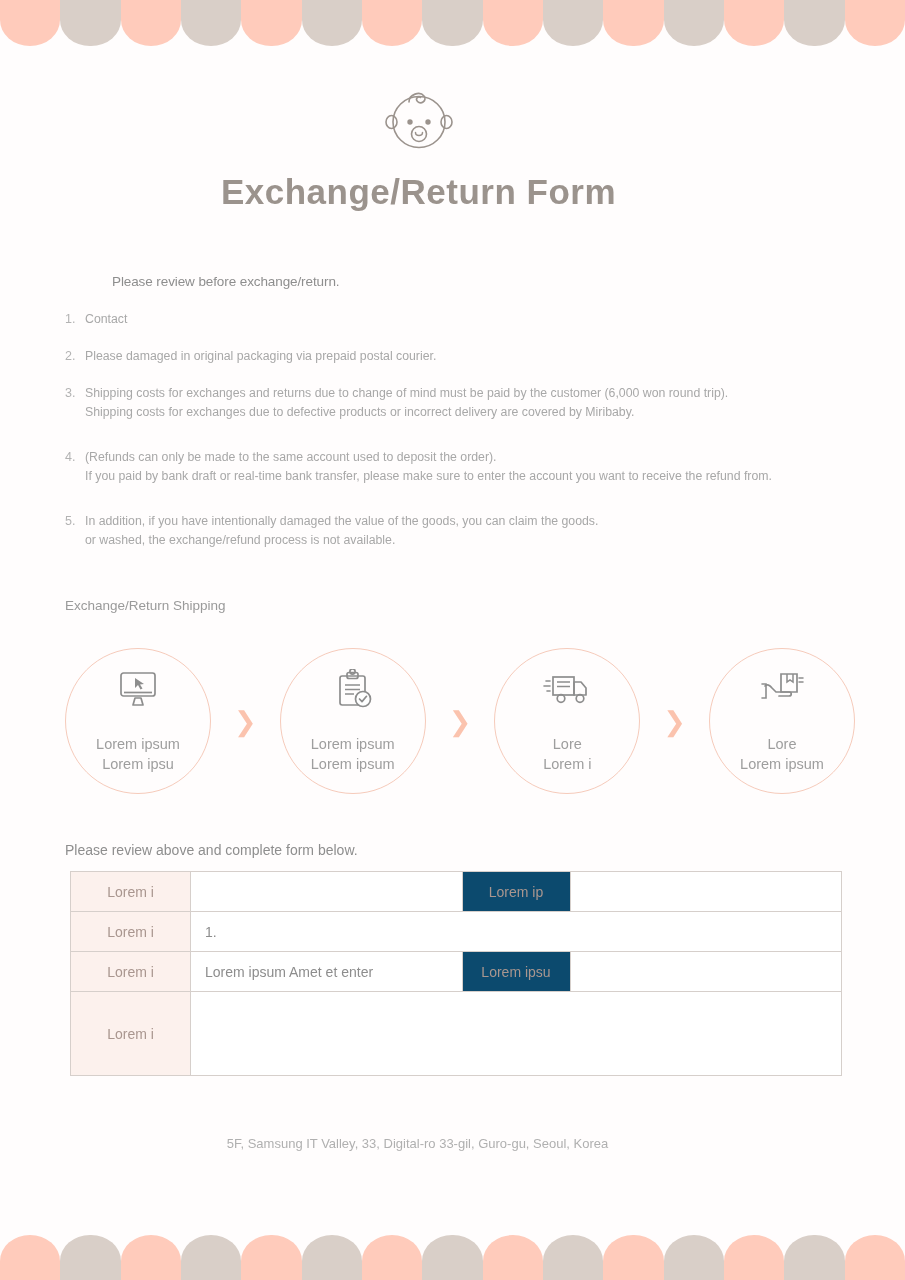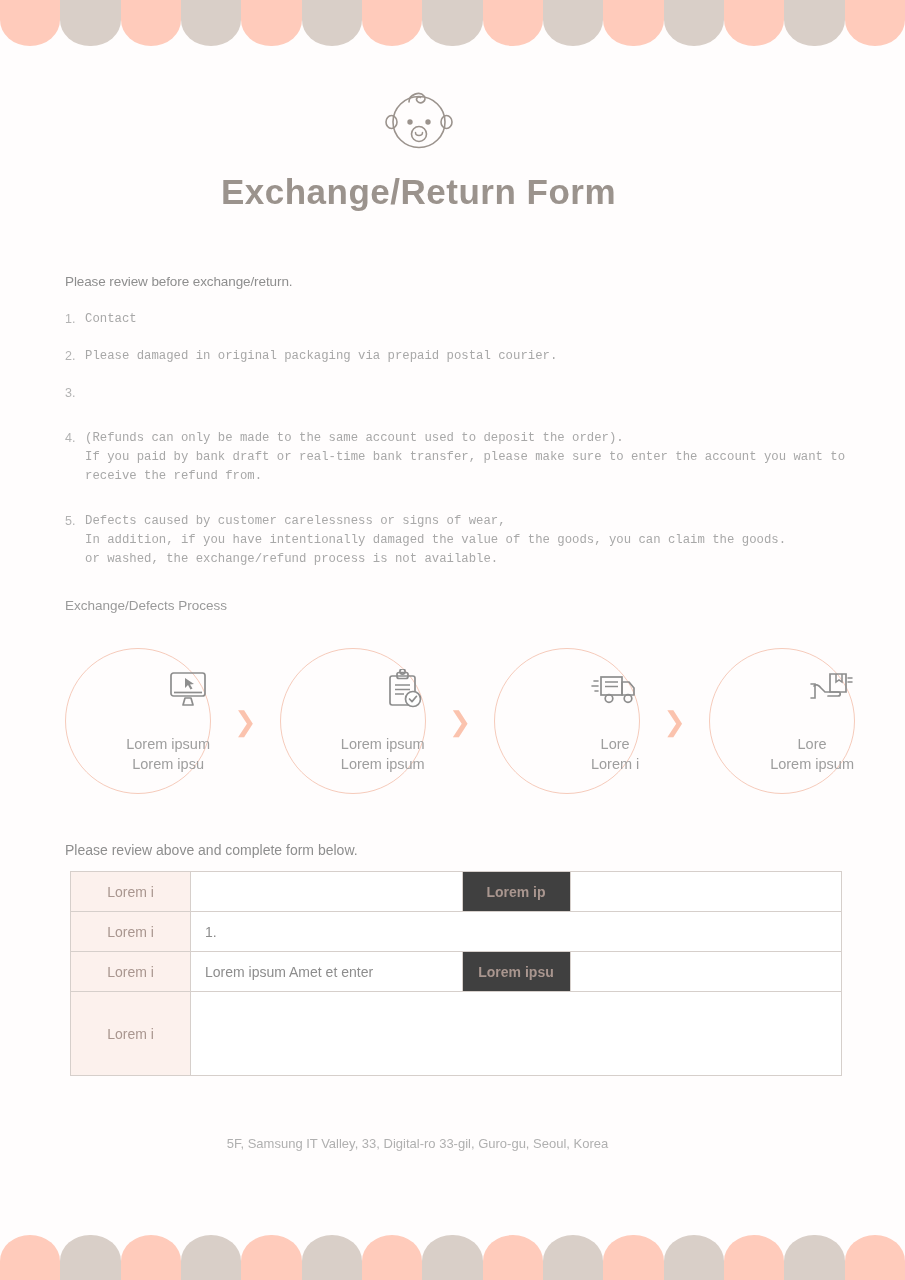--- a/index.html
+++ b/index.html
@@ -67,37 +67,37 @@
     position: absolute;
     top: 274px;
     left: 65px;
     width: 790px;
   }
   .notice-head {
     font-size: 13.5px;
     color: #8e8e8e;
     margin-bottom: 21px;
     letter-spacing: -0.1px;
+    margin-left: 47px;
   }
   .notice-item {
     display: flex;
     margin-bottom: 18px;
   }
   .notice-num {
     width: 20px;
     flex: 0 0 20px;
     font-size: 12.5px;
     color: #b3b3b3;
     line-height: 1.5;
   }
   .notice-body {
     font-size: 12.3px;
     color: #a8a8a8;
     line-height: 1.55;
-    font-family: Liberation Mono, monospace;
   }
   .notice-item.gap-lg { margin-bottom: 26px; }
   .notice-line { display: block; }
 
   
   .process-head {
     position: absolute;
     top: 598px;
     left: 65px;
     font-size: 13.5px;
@@ -113,21 +113,21 @@
     align-items: center;
     justify-content: space-between;
   }
   .proc-circle {
     width: 146px;
     height: 146px;
     border-radius: 50%;
     border: 1.3px solid #f6cbbb;
     display: flex;
     flex-direction: column;
-    align-items: flex-end;
+    align-items: center;
     justify-content: center;
     flex: 0 0 146px;
     gap: 16px;
   }
   .proc-icon { margin-bottom: 6px; height: 44px; display: flex; align-items: center; }
   .proc-label {
     font-size: 14.5px;
     color: #9e9e9e;
     line-height: 1.38;
     text-align: center;
@@ -169,26 +169,25 @@
     color: #a9968f;
     text-align: center;
     width: 120px;
     padding: 0 6px;
   }
   td.val {
     background: #ffffff;
     color: #8d8d8d;
   }
   td.lab2 {
-    background: #404040;
+    background: #0c4a6e;
     color: #a9968f;
     text-align: center;
     width: 108px;
     padding: 0 6px;
-    font-weight: bold;
   }
   tr.tall td { height: 84px; }
 
   
   .footer {
     position: absolute;
     top: 1132px;
     left: 0;
     width: 835px;
     text-align: center;
@@ -246,41 +245,44 @@
 
     <div class="notice-item">
       <div class="notice-num">2.</div>
       <div class="notice-body">
         <span class="notice-line">Please damaged in original packaging via prepaid postal courier.</span>
       </div>
     </div>
 
     <div class="notice-item gap-lg">
       <div class="notice-num">3.</div>
+      <div class="notice-body">
+        <span class="notice-line">Shipping costs for exchanges and returns due to change of mind must be paid by the customer (6,000 won round trip).</span>
+        <span class="notice-line">Shipping costs for exchanges due to defective products or incorrect delivery are covered by Miribaby.</span>
+      </div>
     </div>
 
     <div class="notice-item gap-lg">
       <div class="notice-num">4.</div>
       <div class="notice-body">
         <span class="notice-line">(Refunds can only be made to the same account used to deposit the order).</span>
         <span class="notice-line">If you paid by bank draft or real-time bank transfer, please make sure to enter the account you want to receive the refund from.</span>
       </div>
     </div>
 
     <div class="notice-item">
       <div class="notice-num">5.</div>
       <div class="notice-body">
-        <span class="notice-line">Defects caused by customer carelessness or signs of wear,</span>
         <span class="notice-line">In addition, if you have intentionally damaged the value of the goods, you can claim the goods.</span>
         <span class="notice-line">or washed, the exchange/refund process is not available.</span>
       </div>
     </div>
   </div>
 
-  <div class="process-head">Exchange/Defects Process</div>
+  <div class="process-head">Exchange/Return Shipping</div>
 
   <div class="process-row">
 
     <div class="proc-circle">
       <div class="proc-icon">
         <svg width="44" height="40" viewBox="0 0 44 40">
           <rect x="5" y="3" width="34" height="23" rx="2.5" fill="none" stroke="#8d8d8d" stroke-width="1.7"></rect>
           <line x1="8" y1="22.5" x2="36" y2="22.5" stroke="#8d8d8d" stroke-width="1.7"></line>
           <path d="M19 28 L25 28 L27 35 L17 35 Z" fill="none" stroke="#8d8d8d" stroke-width="1.7" stroke-linejoin="round"></path>
           <path d="M19 8 L19 18 L22 15 L24.5 19.5 L26.5 18.5 L24 14.5 L28 14 Z" fill="#8d8d8d"></path>

